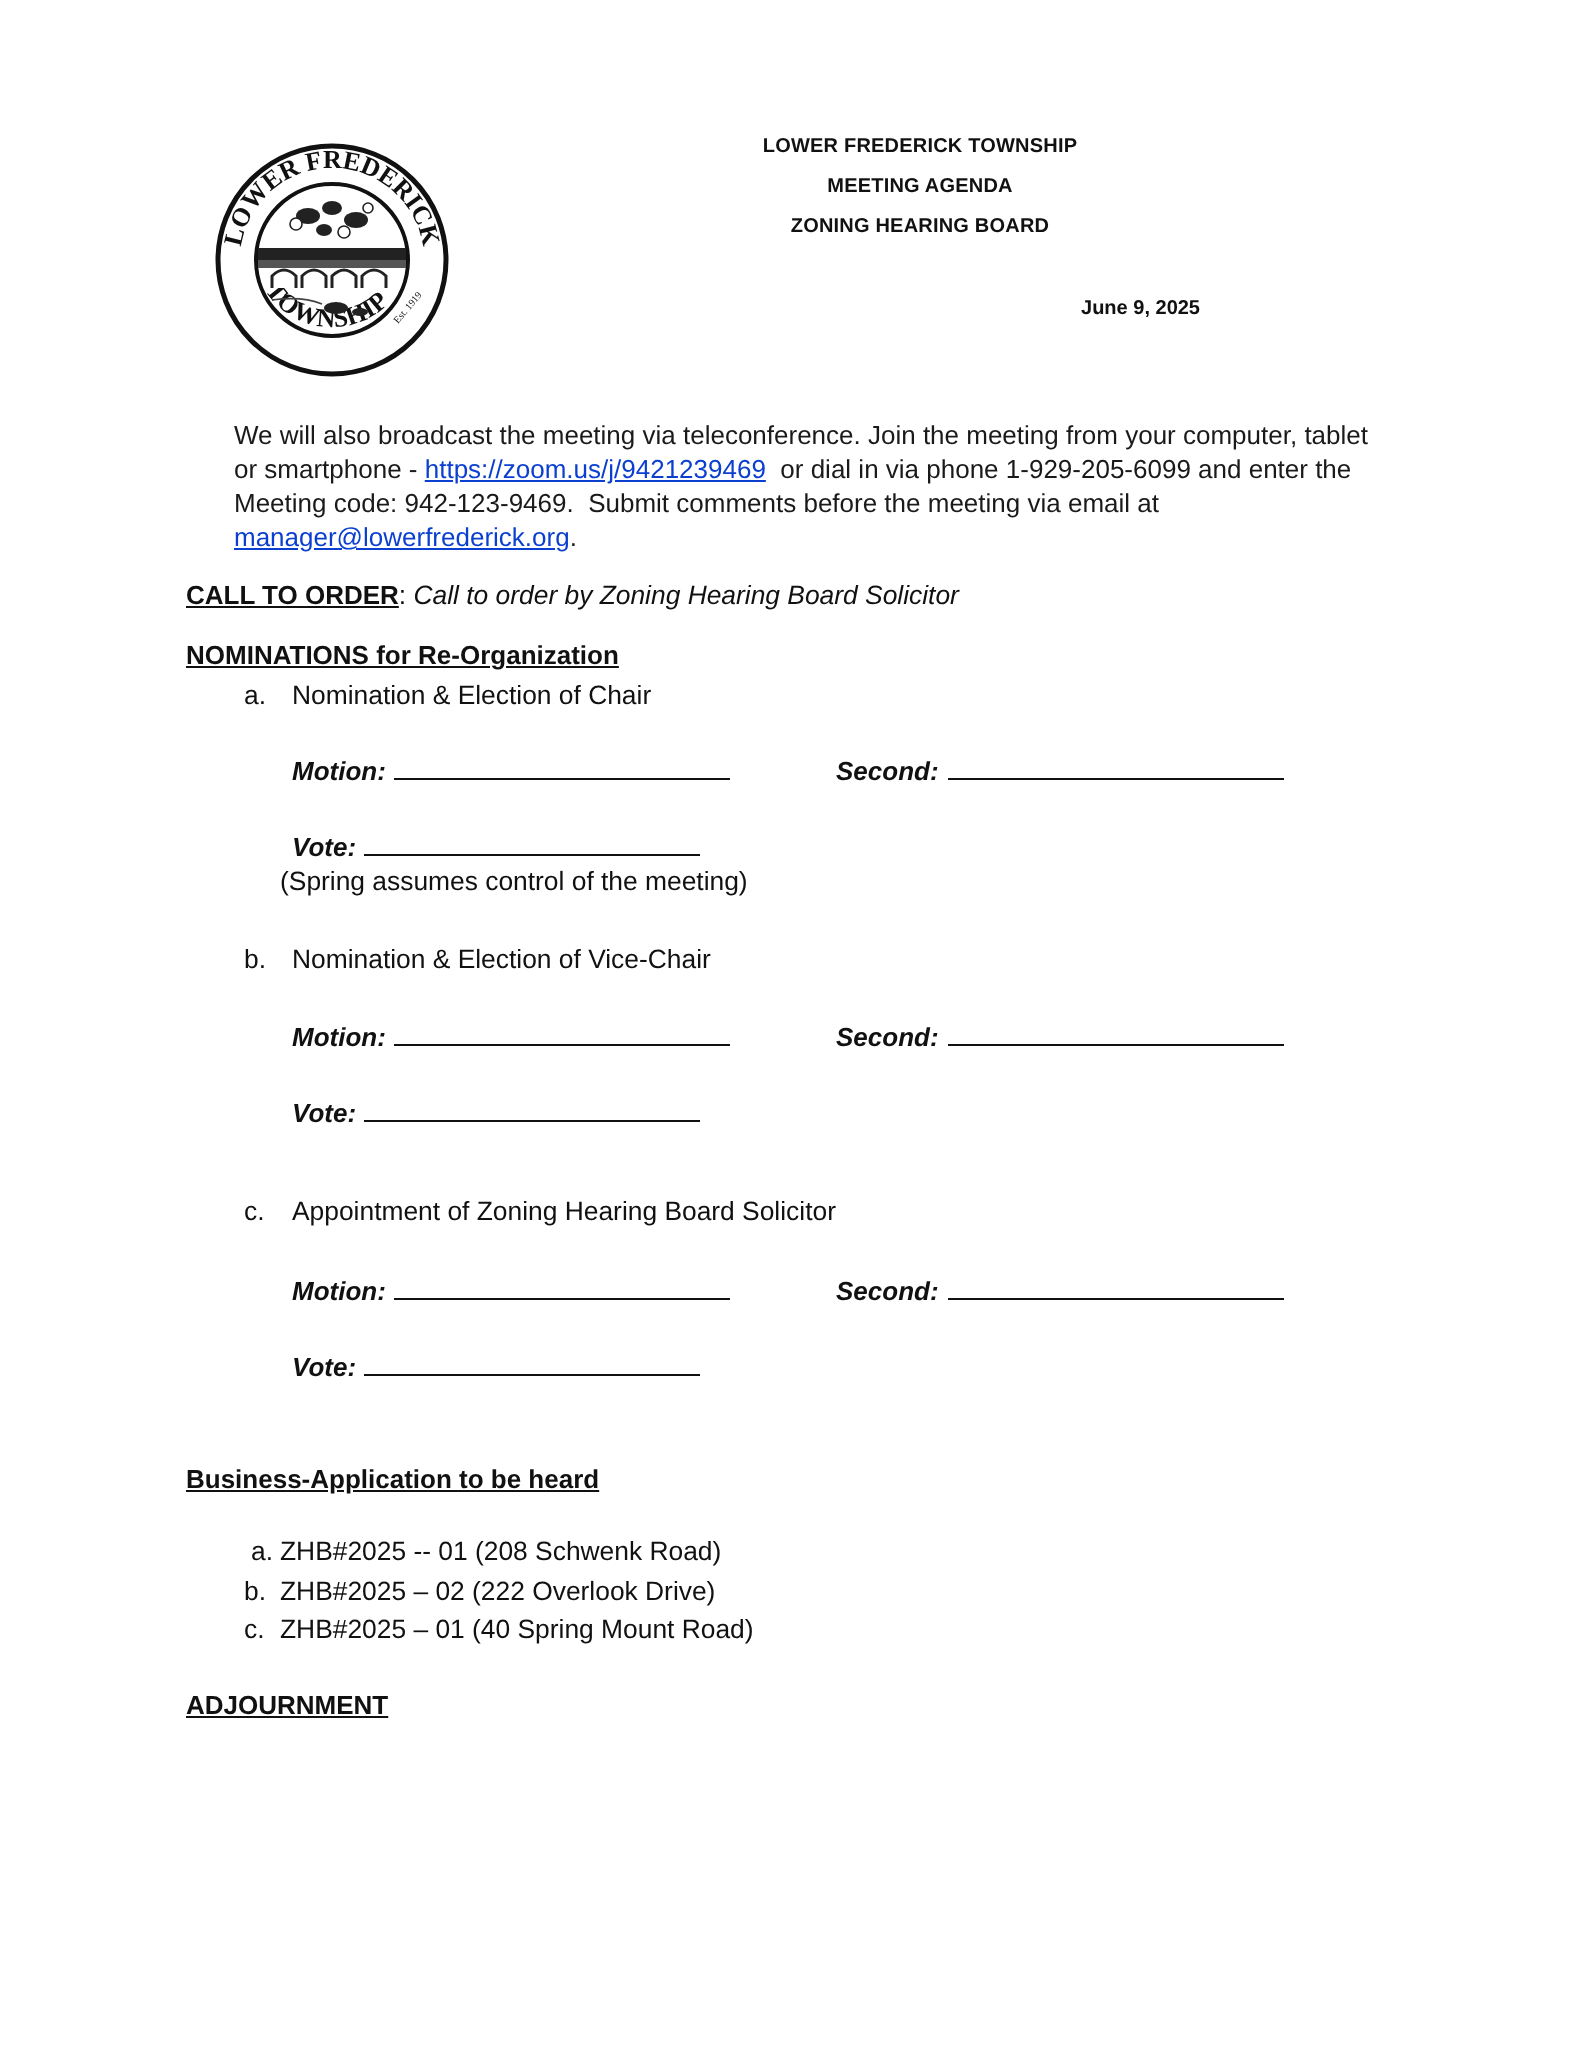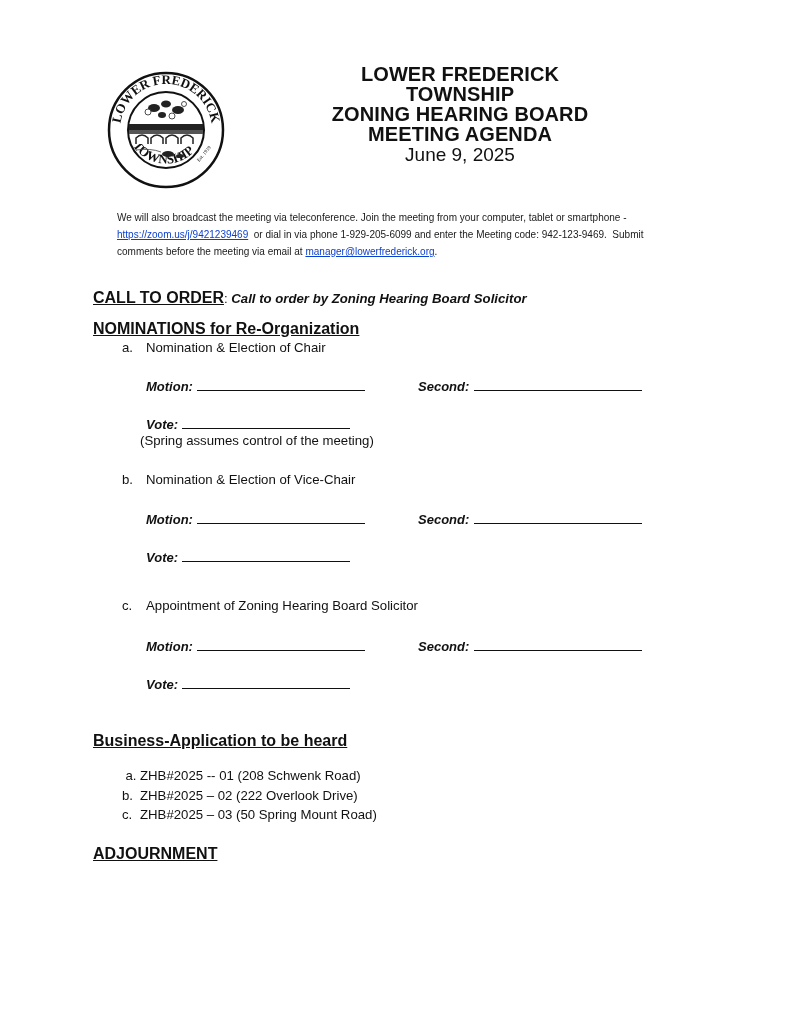--- a/index.html
+++ b/index.html
@@ -1,28 +1,28 @@
 <!DOCTYPE html>
 <html><head>
 <meta charset="utf-8">
 <style>
   html, body { margin:0; padding:0; background:#ffffff; }
   body { width:791px; height:1024px; position:relative; overflow:hidden;
          font-family:"Liberation Sans", sans-serif; color:#111; }
   .abs { position:absolute; }
   .seal { left:106px; top:70px; width:120px; height:120px; }
   .title-block { left:320px; top:64px; width:280px; text-align:center;
-                 font-weight:bold; font-size:20px; line-height:20px; letter-spacing:0.1px; }
-  .date-block { left:320px; top:144px; width:280px; text-align:center;
-                font-weight:normal; font-size:19px; line-height:21px; }
-  .notice { left:117px; top:209px; width:570px; font-size:10px; line-height:17px; color:#1a1a1a; }
+                 font-weight:bold; font-size:10px; line-height:20px; letter-spacing:0.1px; }
+  .date-block { left:320px; top:144px; width:280px; text-align:right;
+                font-weight:bold; font-size:10px; line-height:21px; }
+  .notice { left:117px; top:209px; width:570px; font-size:13px; line-height:17px; color:#1a1a1a; }
   .notice a { color:#0b3fd0; text-decoration:underline; }
-  .h { font-size:16px; font-weight:bold; text-decoration:underline; }
+  .h { font-size:13px; font-weight:bold; text-decoration:underline; }
   .body-text { font-size:13.2px; }
-  .it { font-style:italic;font-weight:bold; }
+  .it { font-style:italic; }
   .lbl { font-style:italic; font-weight:bold; font-size:13px; }
   .line { display:inline-block; border-bottom:1.3px solid #111; height:12px; vertical-align:baseline; }
   .row { position:absolute; white-space:nowrap; }
 </style>
 </head>
 <body>
 
 <div class="abs seal">
   <svg width="120" height="120" viewBox="0 0 120 120">
     <circle cx="60" cy="60" r="57" fill="none" stroke="#111" stroke-width="2.5"></circle>
@@ -60,22 +60,22 @@
       <path d="M 75 74 L 75 68 Q 81 62 87 68 L 87 74"></path>
     </g>
     <ellipse cx="62" cy="84" rx="6" ry="3" fill="#222"></ellipse>
     <ellipse cx="74" cy="86" rx="4" ry="2" fill="#222"></ellipse>
     <path d="M 30 80 Q 45 78 55 82" stroke="#444" fill="none" stroke-width="0.8"></path>
   </svg>
 </div>
 
 <div class="abs title-block">
   <div>LOWER FREDERICK TOWNSHIP</div>
+  <div>MEETING AGENDA</div>
   <div>ZONING HEARING BOARD</div>
-  <div>MEETING AGENDA</div>
 </div>
 <div class="abs date-block">
   <div>June 9, 2025</div>
 </div>
 
 <div class="abs notice"><span>We will also broadcast the meeting via teleconference. Join the meeting from your computer, tablet or smartphone - </span><a>https://zoom.us/j/9421239469</a><span style="white-space:pre-wrap">  or dial in via phone 1-929-205-6099 and enter the Meeting code: 942-123-9469.  Submit comments before the meeting via email at </span><a>manager@lowerfrederick.org</a><span>.</span></div>
 
 <div class="row" style="left:93px; top:289px;">
   <span class="h">CALL TO ORDER</span><span class="body-text" style="white-space:pre">: </span><span class="body-text it">Call to order by Zoning Hearing Board Solicitor</span>
 </div>
@@ -123,16 +123,16 @@
 </div>
 
 <div class="row h" style="left:93px; top:732px;">Business-Application to be heard</div>
 <div class="row body-text" style="left:122px; top:768px;text-align:center;">
   <span style="display:inline-block;width:18px;">a.</span><span>ZHB#2025 -- 01 (208 Schwenk Road)</span>
 </div>
 <div class="row body-text" style="left:122px; top:788px;">
   <span style="display:inline-block;width:18px;">b.</span><span>ZHB#2025 – 02 (222 Overlook Drive)</span>
 </div>
 <div class="row body-text" style="left:122px; top:807px;">
-  <span style="display:inline-block;width:18px;">c.</span><span>ZHB#2025 – 03 (50 Spring Mount Road)</span>
+  <span style="display:inline-block;width:18px;">c.</span><span>ZHB#2025 – 01 (40 Spring Mount Road)</span>
 </div>
 
 <div class="row h" style="left:93px; top:845px;">ADJOURNMENT</div>
 
 </body></html>

